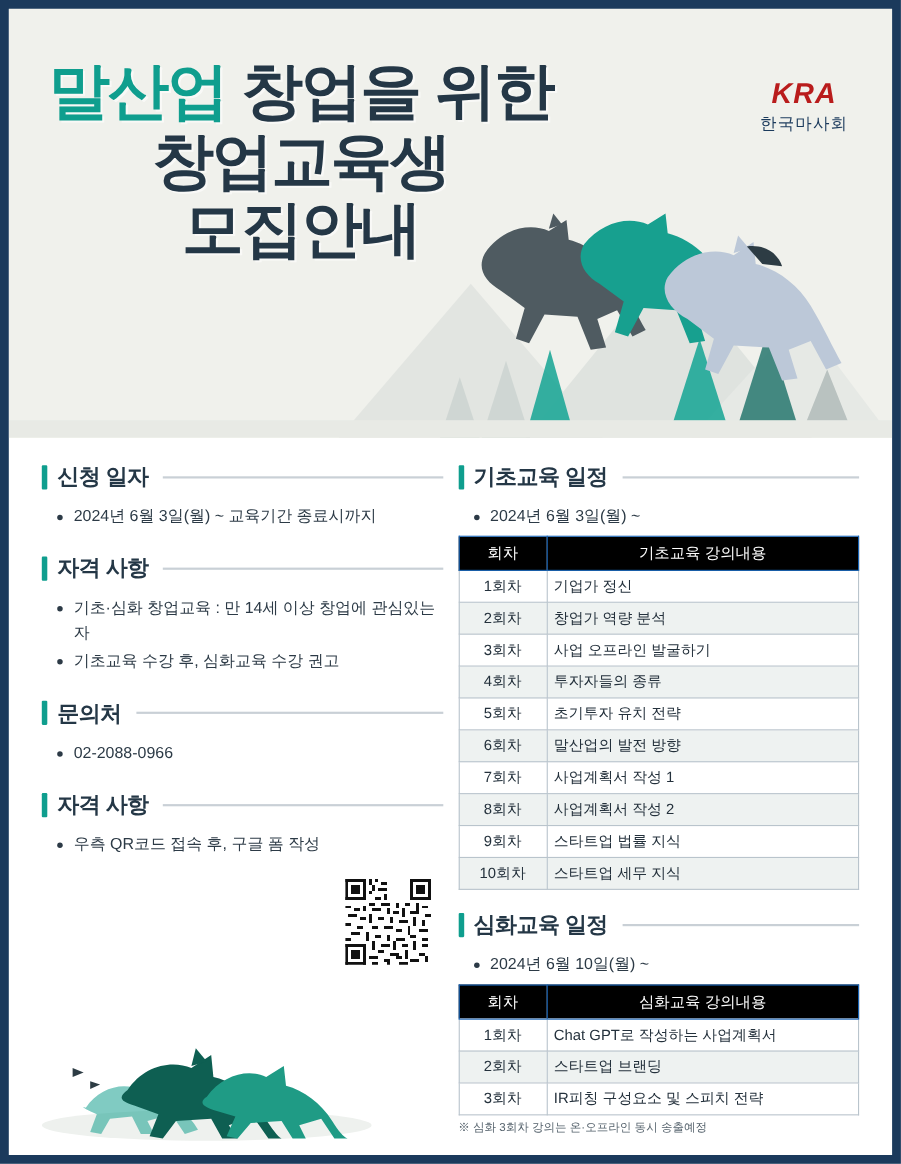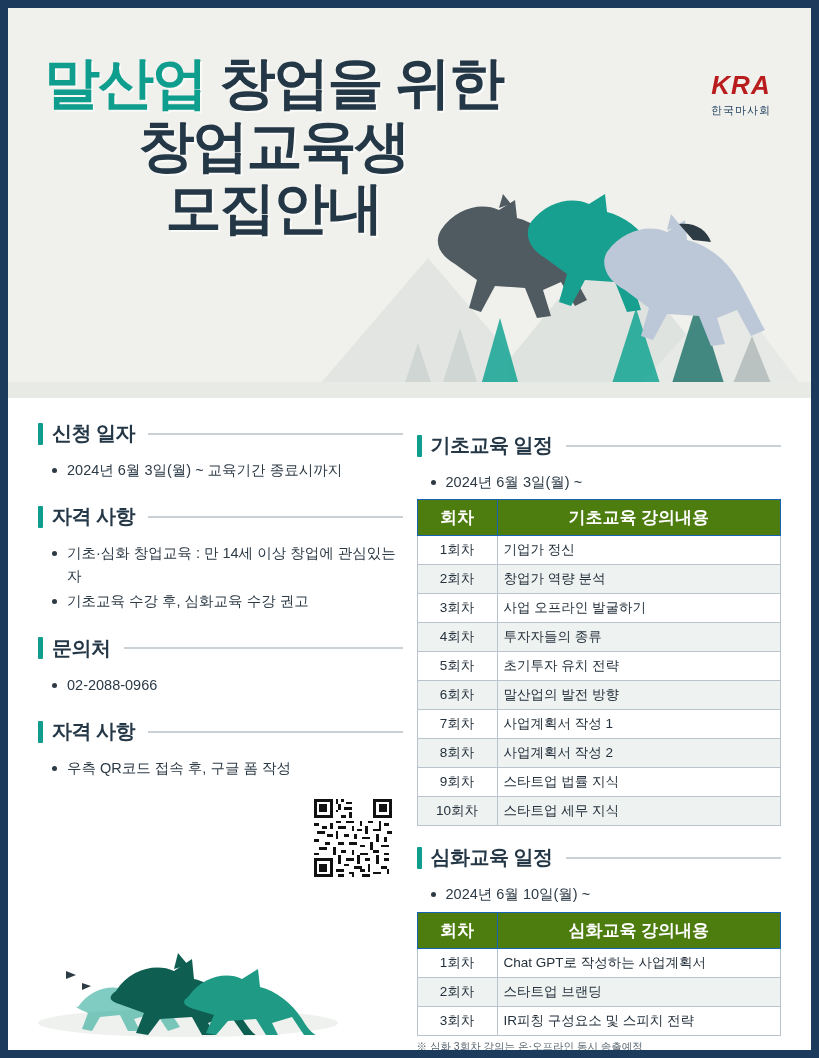--- a/index.html
+++ b/index.html
@@ -55,39 +55,39 @@
     z-index: 6;
   }
   .logo-mark {
     font-size: 26px;
     font-weight: bold;
     color: #b91c1c;
     letter-spacing: 1px;
     font-style: italic;
   }
   .logo-sub {
-    font-size: 11px;
+    font-size: 15px;
     color: #1b3a5c;
     margin-top: 2px;
     letter-spacing: 1px;
   }
   .horses-hero {
     position: absolute;
     right: 10px;
     bottom: 48px;
     z-index: 4;
   }
   
   .content {
     display: flex;
     padding: 22px 30px 0 30px;
     gap: 14px;
   }
   .col-left { width: 372px; }
-  .col-right { width: 372px; margin-top: 12px; }
+  .col-right { width: 372px; }
 
   .sec-head {
     display: flex;
     align-items: center;
     gap: 9px;
     margin-bottom: 12px;
   }
   .sec-bar {
     width: 5px;
     height: 22px;
@@ -126,24 +126,24 @@
     background: #2c3a46;
   }
   
   table.sched {
     width: 100%;
     border-collapse: collapse;
     margin-top: 6px;
     margin-bottom: 14px;
   }
   table.sched th {
-    background: #4d7c0f;
+    background: #000000;
     color: #ffffff;
-    font-size: 17px;
-    font-weight: bold;
+    font-size: 14px;
+    font-weight: normal;
     padding: 6px 4px;
     border: 1px solid #1763b5;
   }
   table.sched td {
     font-size: 13.5px;
     color: #24313c;
     padding: 5px 6px;
     border: 1px solid #b9c4cc;
     background: #ffffff;
   }

